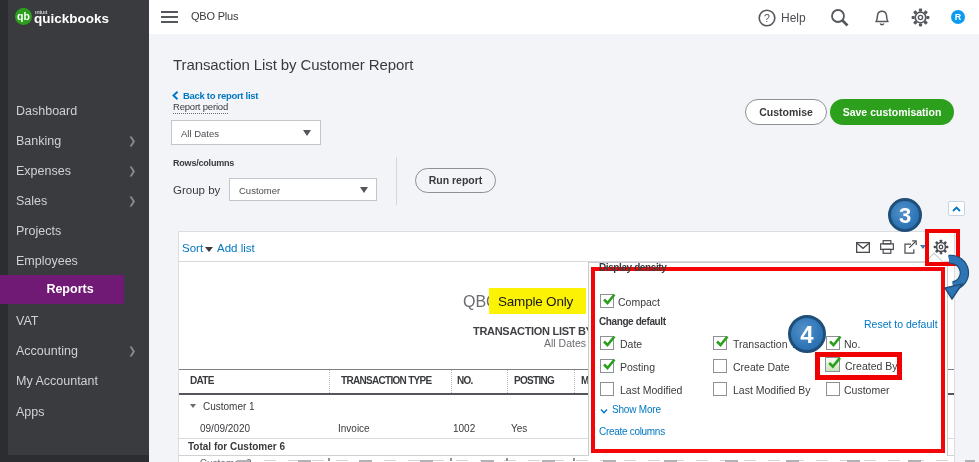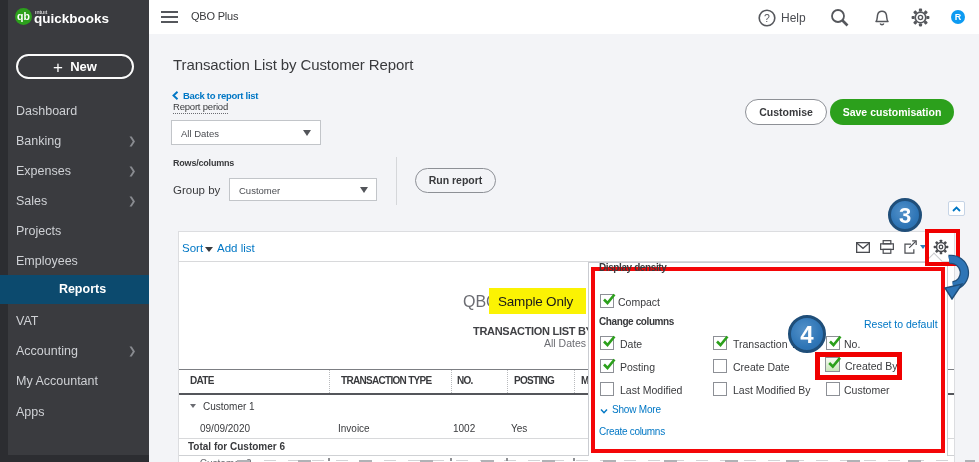--- a/index.html
+++ b/index.html
@@ -3,21 +3,21 @@
 <meta charset="utf-8">
 <style>
   * { margin:0; padding:0; box-sizing:border-box; }
   html,body { width:979px; height:462px; overflow:hidden; font-family:"Liberation Sans", sans-serif; }
   body { position:relative; background:#f3f4f7; }
   .abs { position:absolute; }
   #sidebar { position:absolute; left:0; top:0; width:149px; height:462px; background:#3a3b3f; }
   #sidebar .edge { position:absolute; left:0; top:0; width:8px; height:462px; background:#2c2d31; }
   #sidebar .bottomband { position:absolute; left:0; bottom:0; width:149px; height:7px; background:#2c2d31; }
   .navitem { position:absolute; left:16px; font-size:12.5px; color:#cfd1d5;text-align:center; }
-  .navitem.active { left:0; width:149px; background:#0c4a6e; color:#fff; font-weight:bold; padding-left:16px; }
+  .navitem.active { left:0; width:124px; background:#701a75; color:#fff; font-weight:bold; padding-left:16px; }
   .chev { position:absolute; left:128px; color:#8a8c91; font-size:10px; }
   #newbtn { position:absolute; left:16px; top:54px; width:118px; height:25px; border:2px solid #fbfbfb; border-radius:13px; color:#fff; font-size:13px; font-weight:bold; text-align:center; line-height:21px; }
   #topbar { position:absolute; left:149px; top:0; width:906px; height:34px; background:#fff; }
   .link { color:#0077c5; }
   .pill { position:absolute; border-radius:13px; font-weight:bold; text-align:center; }
   .selbox { position:absolute; background:#fff; border:1px solid #c2c5c9; }
   .selbox .txt { position:absolute; left:9px; top:50%; transform:translateY(-50%); font-size:9.5px; color:#4a4c51; }
   .caret { position:absolute; width:0; height:0; border-left:4.5px solid transparent; border-right:4.5px solid transparent; border-top:6px solid #53555a; }
   #card { position:absolute; left:178px; top:231px; width:777px; height:231px; background:#fff; border:1px solid #dcdde0; border-bottom:none; }
   .cb { position:absolute; width:14px; height:14px; background:#fff; border:1px solid #8d9096; }
@@ -33,21 +33,20 @@
 <body>
 
 <div id="sidebar">
   <div class="edge"></div>
   <svg class="abs" style="left:15px;top:8px" width="120" height="18" viewBox="0 0 120 18">
     <circle cx="8.5" cy="8.5" r="8.5" fill="#2ca01c"></circle>
     <text x="8.5" y="12.4" font-size="10.5" font-weight="bold" fill="#fff" text-anchor="middle" font-family="Liberation Sans">qb</text>
     <text x="20" y="5.5" font-size="5.5" fill="#fff" font-family="Liberation Sans">ıntuıt</text>
     <text x="19" y="14.5" font-size="13.5" font-weight="bold" fill="#fff" font-family="Liberation Sans">quickbooks</text>
   </svg>
-  <div id="newbtn"><span style="font-weight:normal;font-size:17px;vertical-align:-1.5px">+</span>&nbsp; New</div>
   <div class="navitem" style="top:104px">Dashboard</div>
   <div class="navitem" style="top:134px">Banking</div>
     <div class="chev" style="top:135px">❯</div>
   <div class="navitem" style="top:164px">Expenses</div>
     <div class="chev" style="top:165px">❯</div>
   <div class="navitem" style="top:194px">Sales</div>
     <div class="chev" style="top:195px">❯</div>
   <div class="navitem" style="top:224px">Projects</div>
   <div class="navitem" style="top:254px">Employees</div>
   <div class="navitem active" style="top:275px;height:29px;line-height:29px;">Reports</div>
@@ -211,21 +210,21 @@
 <div class="abs" style="left:928px;top:255px;width:12px;height:12px;background:#fff;border-left:1px solid #c9cace;border-top:1px solid #c9cace;transform:rotate(45deg)"></div>
 <div class="abs" style="left:588px;top:262px;width:360px;height:194px;background:#fff;border:1px solid #caccd1;border-bottom:none"></div>
 <div class="abs" style="left:591px;top:267px;width:354px;height:186px;background:#fff;border:4px solid #f40608"></div>
 <div class="abs" style="left:599px;top:262px;font-size:10px;font-weight:bold;color:#393a3d;letter-spacing:-0.4px">Display density</div>
 <div class="cb" style="left:600px;top:294px">
     <svg width="16" height="16" viewBox="0 0 16 16">
       <path d="M3 7.5 L6.5 11 L13.5 2.5" fill="none" stroke="#2ca01c" stroke-width="2.6"></path>
     </svg>
   </div>
 <div class="cblabel" style="left:618px;top:296px">Compact</div>
-<div class="abs" style="left:599px;top:316px;font-size:10px;font-weight:bold;color:#393a3d;letter-spacing:-0.4px">Change columns</div>
+<div class="abs" style="left:599px;top:316px;font-size:10px;font-weight:bold;color:#393a3d;letter-spacing:-0.4px">Change default</div>
 <div class="abs link" style="left:864px;top:318px;font-size:10.5px">Reset to default</div>
 
 <div class="cb" style="left:600px;top:336px">
     <svg width="16" height="16" viewBox="0 0 16 16">
       <path d="M3 7.5 L6.5 11 L13.5 2.5" fill="none" stroke="#2ca01c" stroke-width="2.6"></path>
     </svg>
   </div>
 <div class="cblabel" style="left:620px;top:338px">Date</div>
 <div class="cb" style="left:713px;top:336px">
     <svg width="16" height="16" viewBox="0 0 16 16">

